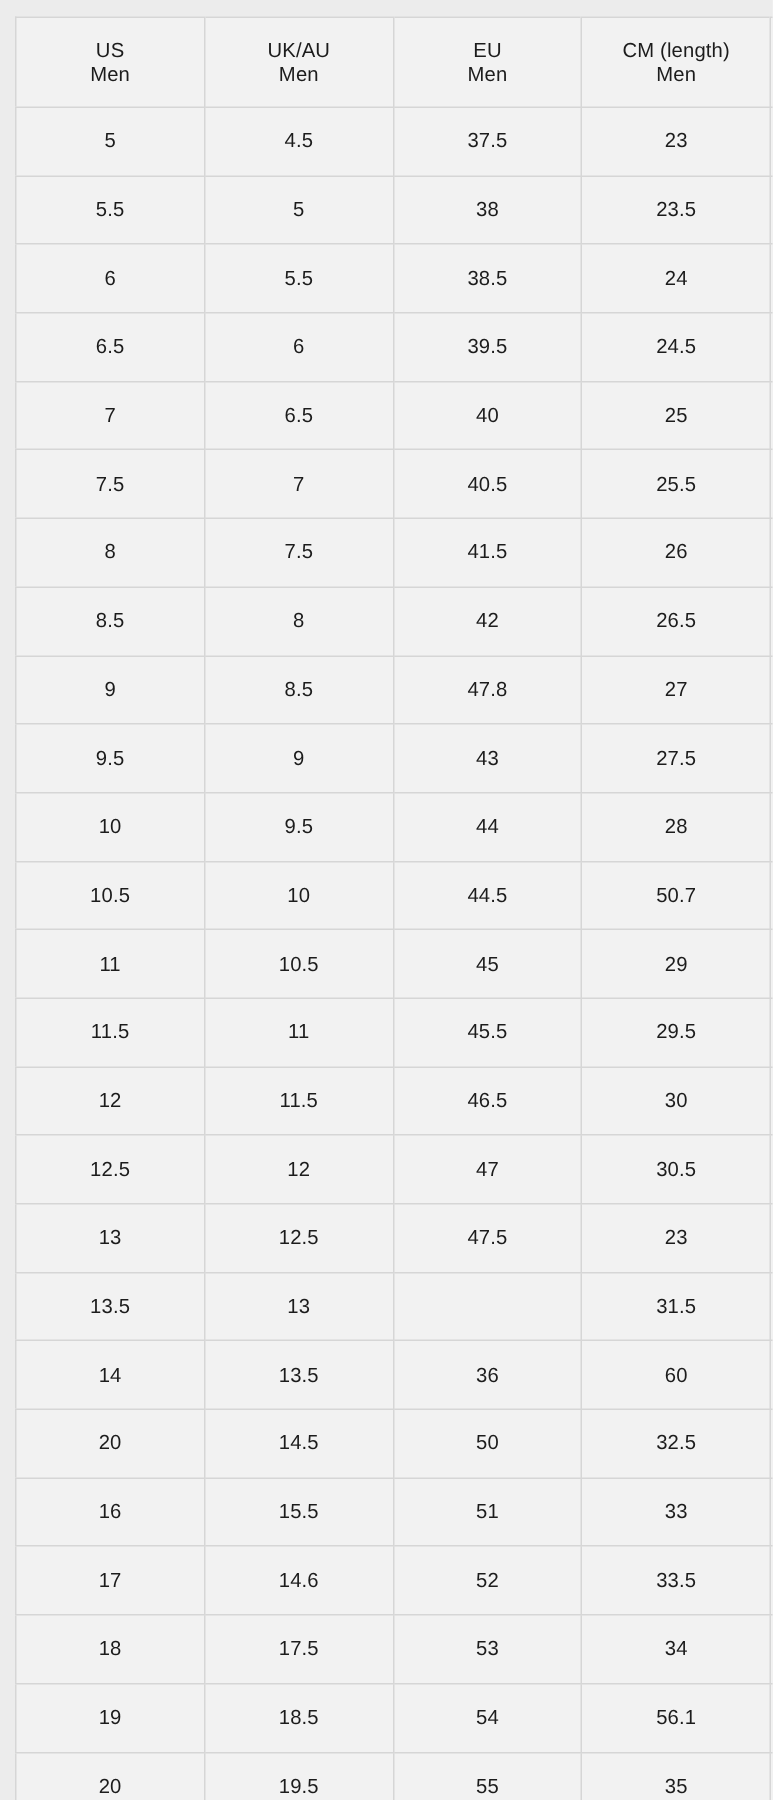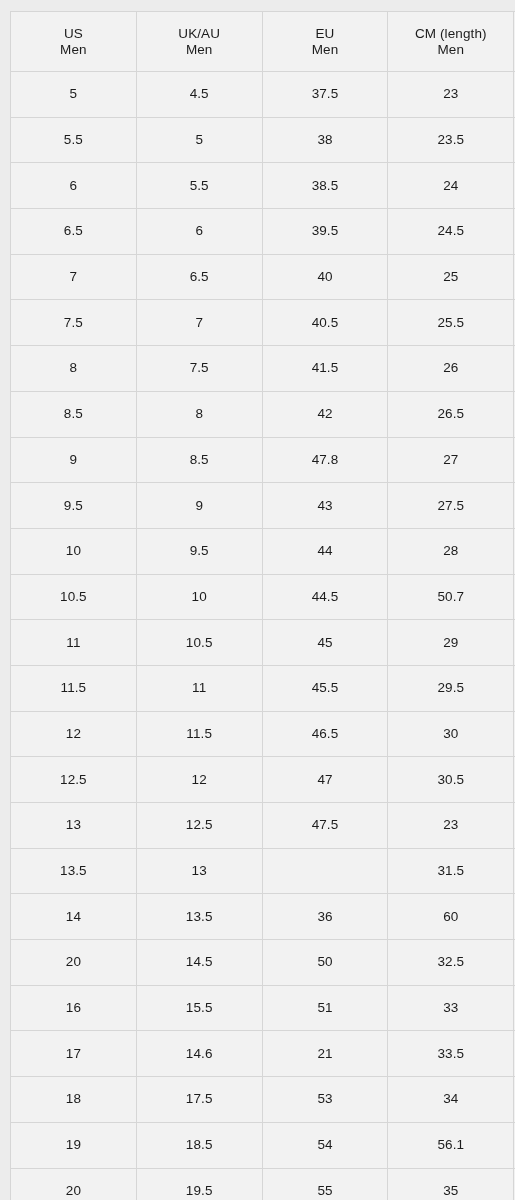--- a/index.html
+++ b/index.html
@@ -249,21 +249,21 @@
         <tr>
           <td>16</td>
           <td>15.5</td>
           <td>51</td>
           <td>33</td>
           <td></td>
         </tr>
         <tr>
           <td>17</td>
           <td>14.6</td>
-          <td>21</td>
+          <td>52</td>
           <td>33.5</td>
           <td></td>
         </tr>
         <tr>
           <td>18</td>
           <td>17.5</td>
           <td>53</td>
           <td>34</td>
           <td></td>
         </tr>

